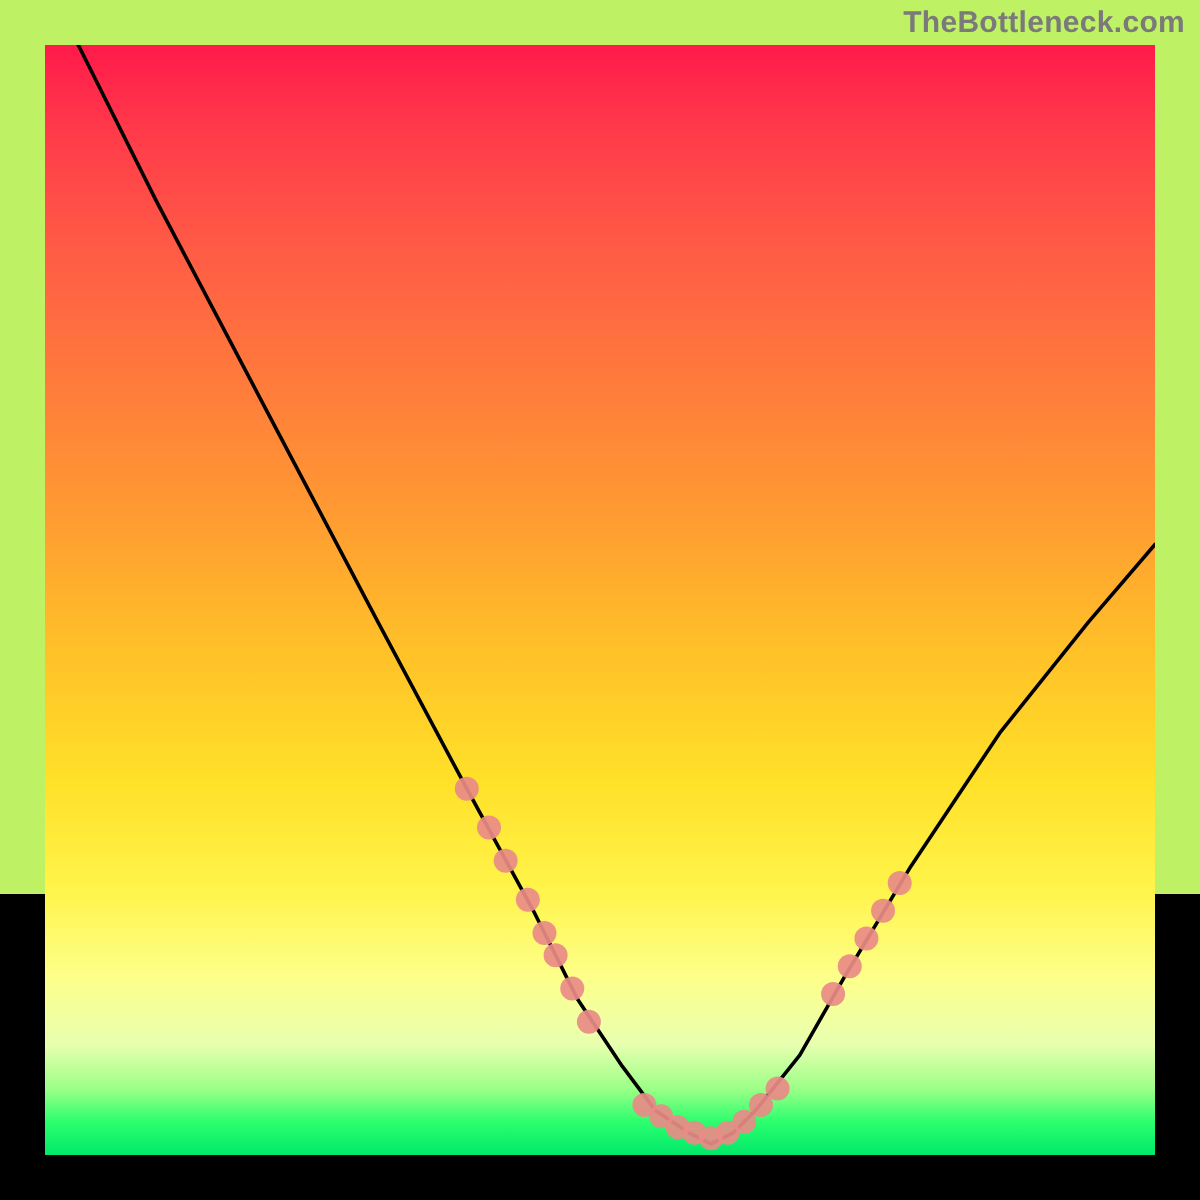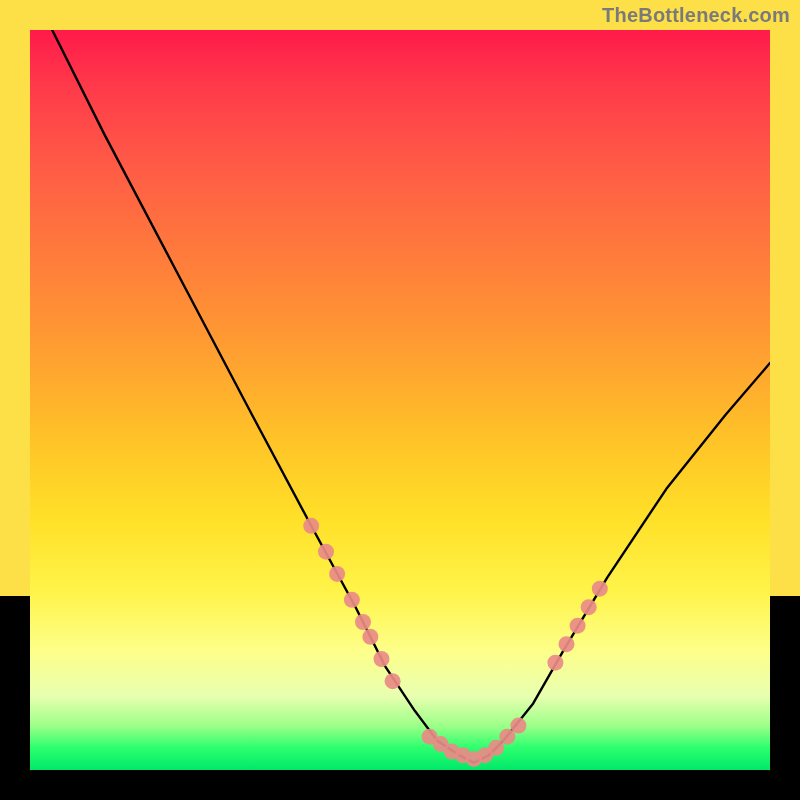--- a/index.html
+++ b/index.html
@@ -8,21 +8,21 @@
     width: 800px;
     height: 800px;
     background: #000;
     overflow: hidden;
     font-family: Arial, Helvetica, sans-serif;
   }
   .stage {
     position: relative;
     width: 800px;
     height: 596px;
-    background: #fde047;
+    background: #bef264;
   }
   .plot {
     position: absolute;
     left: 30px;
     top: 30px;
     width: 740px;
     height: 740px;
     
     background: linear-gradient(
       to bottom,

